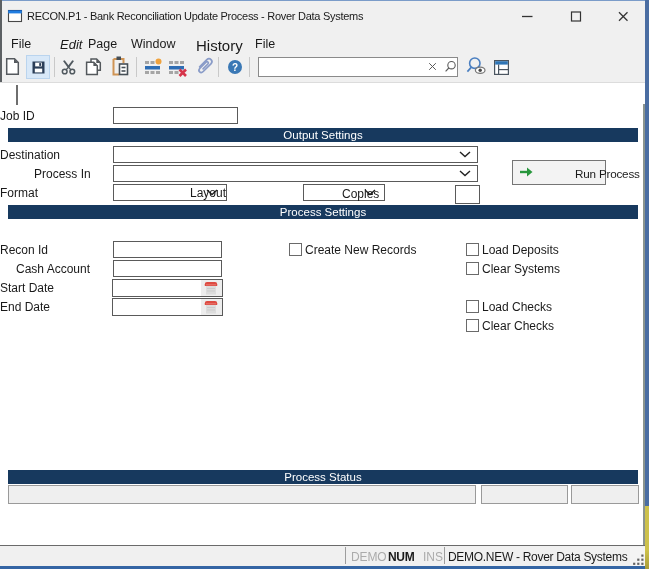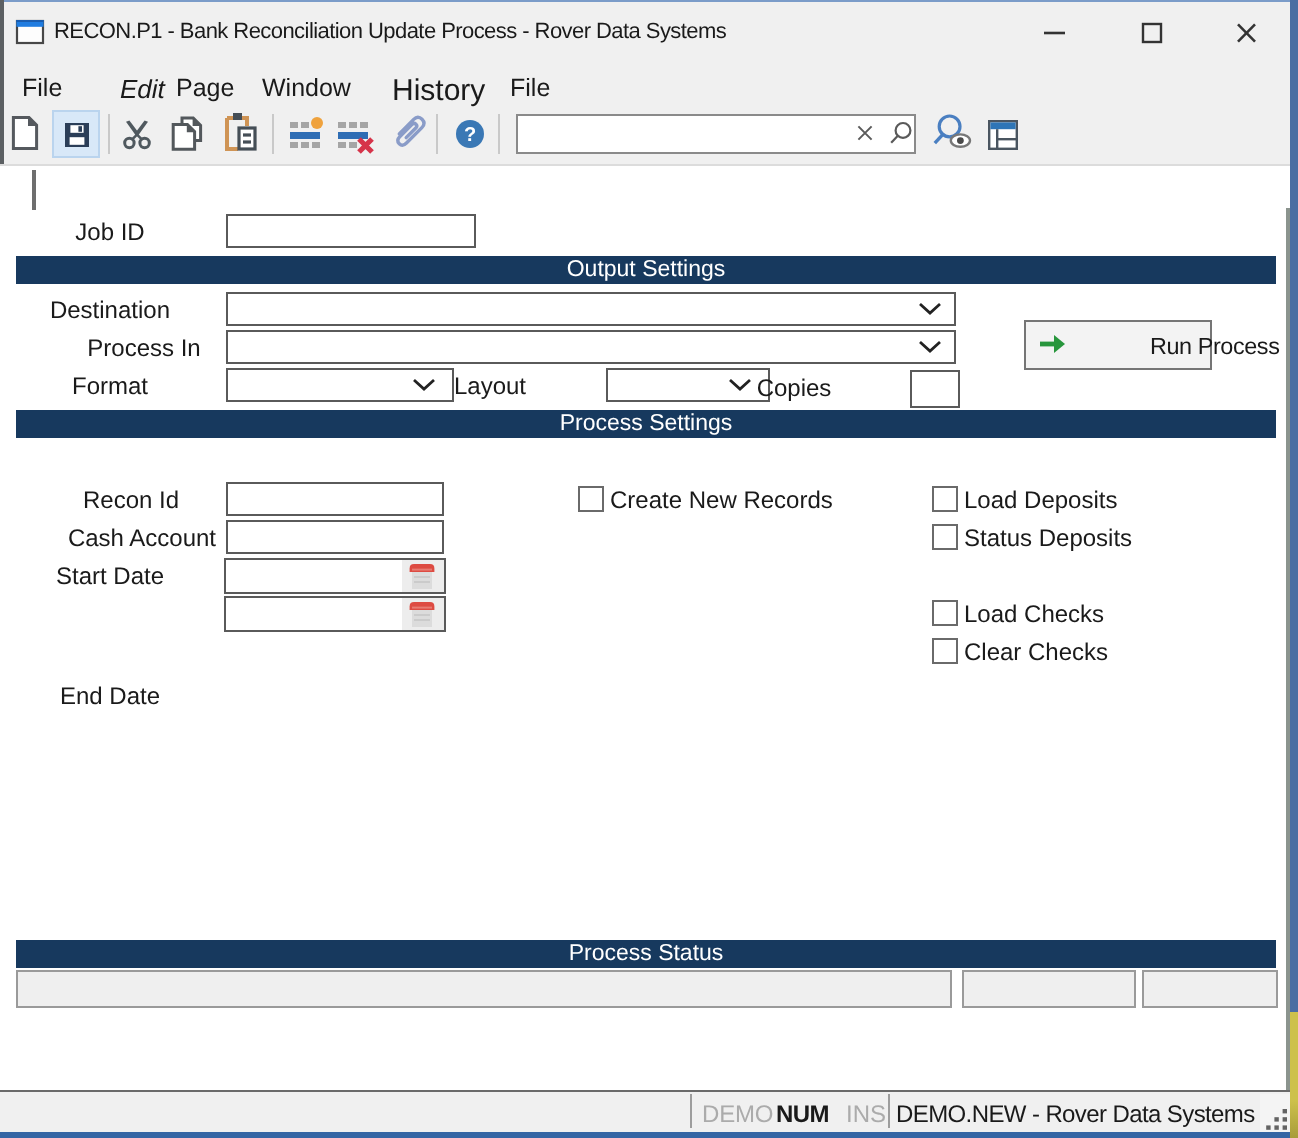--- a/index.html
+++ b/index.html
@@ -1,20 +1,20 @@
 <!DOCTYPE html>
 <html><head>
 <meta charset="utf-8">
 <style>
 * { margin:0; padding:0; box-sizing:border-box; }
 html,body { width:649px; height:569px; overflow:hidden; background:#fff; }
 body { font-family:"Liberation Sans", sans-serif; font-size:12px; color:#1a1a1a; position:relative; }
 .abs { position:absolute; }
 .lbl { position:absolute; white-space:nowrap; }
-.rlbl { position:absolute; white-space:nowrap; text-align:center; }
+.rlbl { position:absolute; white-space:nowrap; text-align:left; }
 .navybar { position:absolute; left:8px; width:630px; height:14px; background:#17395e; color:#fff; font-size:11.5px; text-align:center; line-height:14px; }
 .inp { position:absolute; background:#fff; border:1px solid #5a5a5a; }
 .combo { position:absolute; background:#fff; border:1px solid #5a5a5a; }
 .cb { position:absolute; width:13px; height:13px; background:#fff; border:1px solid #6a6a6a; }
 .sep { position:absolute; width:1px; background:#c9c9c9; top:57px; height:20px; }
 .statusbox { position:absolute; background:#efefef; border:1px solid #9a9a9a; height:19px; }
 </style>
 </head>
 <body>
 
@@ -189,37 +189,37 @@
 <div class="rlbl" style="left:0;top:281px;width:110px;">Start Date</div>
 <div class="inp" style="left:112px;top:279px;width:111px;height:18px;"></div>
 <div class="abs" style="left:201px;top:280px;width:21px;height:16px;background:#ededed;"></div>
 <svg class="abs" style="left:203px;top:281px;" width="16" height="15" viewBox="0 0 16 15">
   <rect x="3" y="5" width="10" height="8.5" fill="#dcdcdc"></rect>
   <line x1="4" y1="7.5" x2="12" y2="7.5" stroke="#cbcbcb" stroke-width="1"></line>
   <line x1="4" y1="10" x2="12" y2="10" stroke="#cbcbcb" stroke-width="1"></line>
   <path d="M1.8 5 L1.8 3.2 Q1.8 1 4 1 L12 1 Q14.2 1 14.2 3.2 L14.2 5 Z" fill="#dd4b42"></path>
   <line x1="3" y1="3.8" x2="13" y2="3.8" stroke="#e87b72" stroke-width="1"></line>
 </svg>
-<div class="rlbl" style="left:0;top:300px;width:110px;margin-top:41px;">End Date</div>
+<div class="rlbl" style="left:0;top:300px;width:110px;">End Date</div>
 <div class="inp" style="left:112px;top:298px;width:111px;height:18px;"></div>
 <div class="abs" style="left:201px;top:299px;width:21px;height:16px;background:#ededed;"></div>
 <svg class="abs" style="left:203px;top:300px;" width="16" height="15" viewBox="0 0 16 15">
   <rect x="3" y="5" width="10" height="8.5" fill="#dcdcdc"></rect>
   <line x1="4" y1="7.5" x2="12" y2="7.5" stroke="#cbcbcb" stroke-width="1"></line>
   <line x1="4" y1="10" x2="12" y2="10" stroke="#cbcbcb" stroke-width="1"></line>
   <path d="M1.8 5 L1.8 3.2 Q1.8 1 4 1 L12 1 Q14.2 1 14.2 3.2 L14.2 5 Z" fill="#dd4b42"></path>
   <line x1="3" y1="3.8" x2="13" y2="3.8" stroke="#e87b72" stroke-width="1"></line>
 </svg>
 
 <div class="cb" style="left:289px;top:243px;"></div>
 <div class="lbl" style="left:305px;top:243px;">Create New Records</div>
 <div class="cb" style="left:466px;top:243px;"></div>
 <div class="lbl" style="left:482px;top:243px;">Load Deposits</div>
 <div class="cb" style="left:466px;top:262px;"></div>
-<div class="lbl" style="left:482px;top:262px;">Status Deposits</div>
+<div class="lbl" style="left:482px;top:262px;">Clear Systems</div>
 <div class="cb" style="left:466px;top:300px;"></div>
 <div class="lbl" style="left:482px;top:300px;">Load Checks</div>
 <div class="cb" style="left:466px;top:319px;"></div>
 <div class="lbl" style="left:482px;top:319px;">Clear Checks</div>
 
 <div class="navybar" style="top:470px;">Process Status</div>
 <div class="statusbox" style="left:8px;top:485px;width:468px;"></div>
 <div class="statusbox" style="left:481px;top:485px;width:87px;"></div>
 <div class="statusbox" style="left:571px;top:485px;width:68px;"></div>
 

